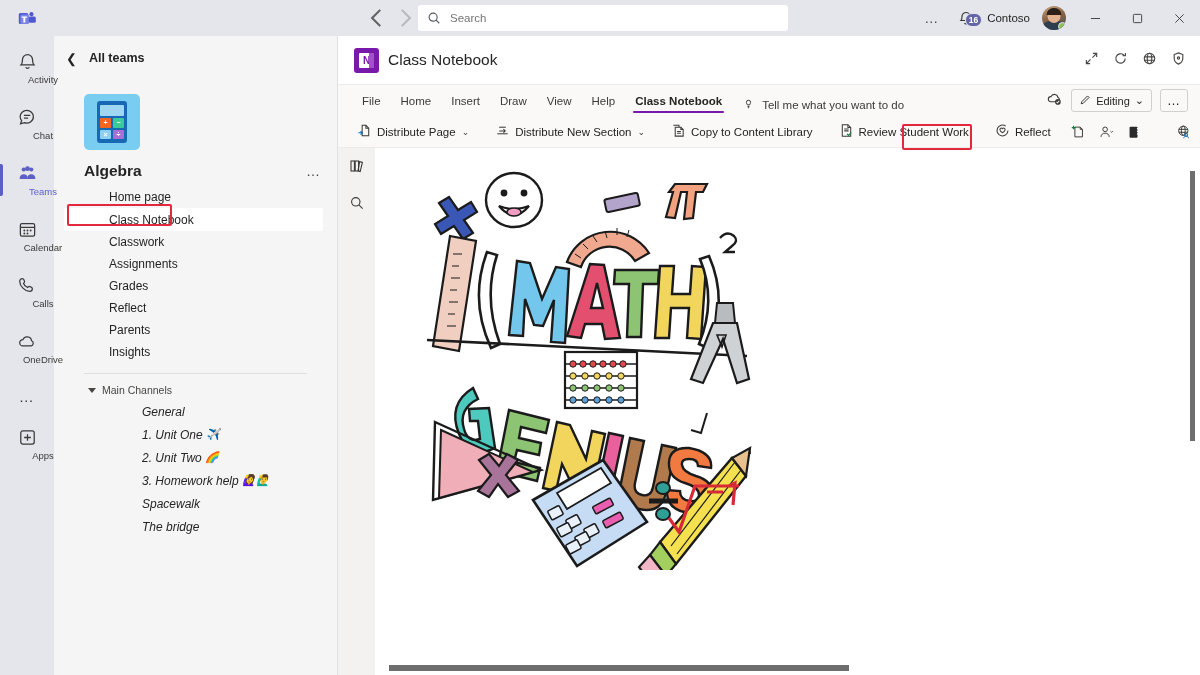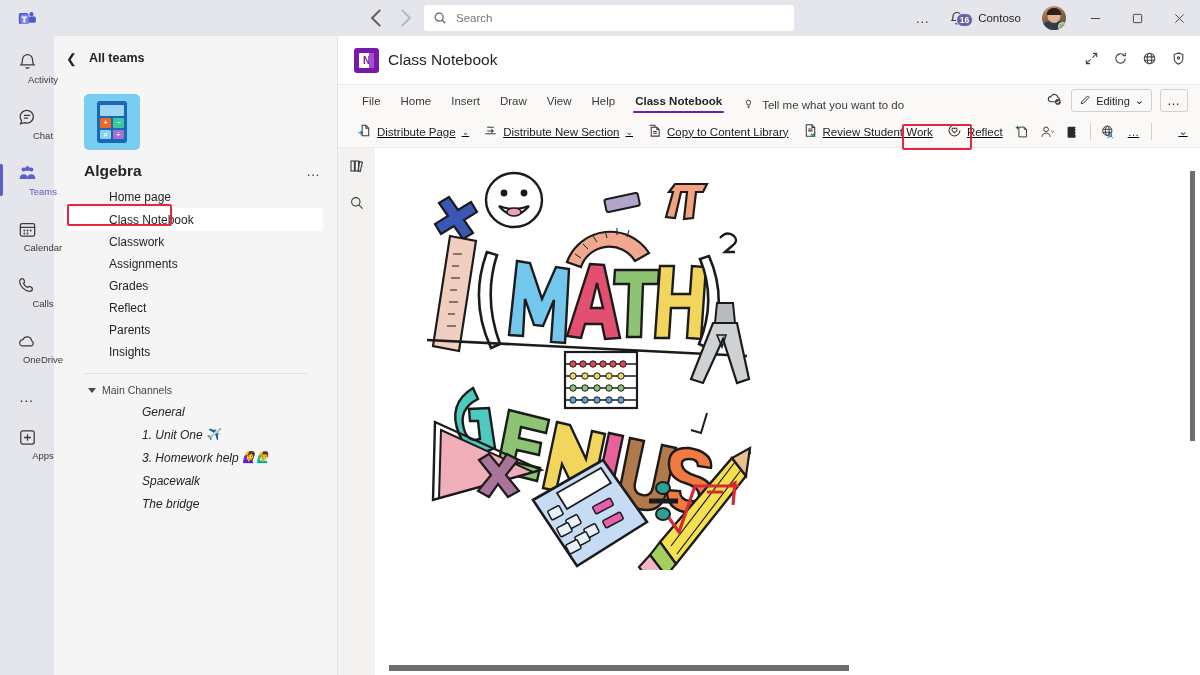--- a/index.html
+++ b/index.html
@@ -16,38 +16,38 @@
     flex: 0 0 36px; position: relative;
   }
   .tb-logo { width: 54px; display: flex; align-items: center; justify-content: center; }
   .tb-logo svg { width: 19px; height: 19px; }
   .nav-arrows { display: flex; align-items: center; gap: 2px; margin-left: 310px; }
   .nav-arrow { width: 26px; height: 26px; display: flex; align-items: center; justify-content: center;
     color: #616161; font-size: 15px; }
   .nav-arrow.disabled { color: #b8b8c0; }
   .searchbox {
     width: 370px; height: 26px; background: #fff; border-radius: 3px;
-    display: flex; align-items: center; padding: 0 9px; margin-left: 6px;
+    display: flex; align-items: center; padding: 0 9px; 
   }
   .searchbox .s-icon { width: 15px; height: 15px; margin-right: 9px; color: #585a5c; }
   .searchbox input {
     border: none; outline: none; font-size: 11.5px; color: #4b4b4b;
     font-family: "Liberation Sans", sans-serif; background: transparent; width: 100%;
   }
   .tb-right { margin-left: auto; display: flex; align-items: center; height: 36px; }
   .tb-ellipsis { padding: 0 10px; color: #484644; font-size: 14px; letter-spacing: 1px; }
   .bell-wrap { position: relative; width: 34px; display:flex; align-items:center; justify-content:center; }
   .bell-wrap svg { width: 16px; height: 16px; color: #3b3a39; }
   .badge {
     position: absolute; top: 3px; right: 1px; background: #6264a7; color: #fff;
     font-size: 8.5px; font-weight: bold; border-radius: 9px; min-width: 16px; height: 14px;
     display: flex; align-items: center; justify-content: center; padding: 0 3px;
     border: 1.5px solid #e5e5ec;
   }
-  .tenant { font-size: 11.5px; color: #252423; padding: 0 21px 0 4px; }
+  .tenant { font-size: 11.5px; color: #252423; padding: 0 12px 0 4px; }
   .avatar {
     width: 24px; height: 24px; border-radius: 50%; position: relative;
     background: linear-gradient(160deg,#c9a887 0%,#8a6444 45%,#3d4f63 100%);
     overflow: hidden;
   }
   .avatar .face { position:absolute; left:50%; top:18%; transform:translateX(-50%);
     width:13px; height:13px; border-radius:50%; background:#e3b391; }
   .avatar .hair { position:absolute; left:50%; top:10%; transform:translateX(-50%);
     width:15px; height:7px; border-radius:8px 8px 0 0; background:#2c2018; }
   .avatar .body { position:absolute; bottom:0; left:50%; transform:translateX(-50%);
@@ -143,22 +143,22 @@
   .tellme span { font-size: 11.5px; margin-top: 8px; }
   .ribbon-right { margin-left: auto; display: flex; align-items: center; gap: 8px; padding-right: 12px; }
   .cloud-icon svg { width: 17px; height: 17px; color: #3b3a39; }
   .edit-btn { height: 23px; border: 1px solid #d2d0ce; border-radius: 3px; background: #faf9f8;
     display: flex; align-items: center; gap: 5px; padding: 0 7px; font-size: 11px; color: #242424; }
   .edit-btn svg { width: 12px; height: 12px; }
   .more-btn { height: 23px; width: 28px; border: 1px solid #d2d0ce; border-radius: 3px;
     background: #faf9f8; display: flex; align-items: center; justify-content: center;
     font-size: 13px; color: #242424; letter-spacing: 1px; }
 
-  .toolbar { height: 31px; display: flex; align-items: center; padding-left: 12px; gap: 0;
-    background: #faf9f8; flex: 0 0 31px; text-decoration: underline; }
+  .toolbar { height: 31px; display: flex; align-items: center; padding-left: 12px; gap: 12px;
+    background: #faf9f8; flex: 0 0 31px; }
   .tb-item { display: flex; align-items: center; gap: 5px; padding: 0 7px; height: 26px;
     font-size: 11.5px; color: #242424; white-space: nowrap; }
   .tb-item svg { width: 15px; height: 15px; flex: 0 0 15px; }
   .tb-item .caret { font-size: 9px; color: #3b3a39; margin-left: 1px; }
   .tb-sep { width: 1px; height: 17px; background: #d2d0ce; margin: 0 5px; }
   .tb-icon-btn { width: 25px; height: 26px; display: flex; align-items: center; justify-content: center; }
   .tb-icon-btn svg { width: 16px; height: 16px; }
   .tb-chev-end { margin-left: auto; width: 34px; display: flex; align-items: center; justify-content: center;
     color: #3b3a39; font-size: 11px; }
 
@@ -368,20 +368,24 @@
         <span class="chan-head-label">Main Channels</span>
       </div>
 
       <div>
         <div class="chan-item">
           <span>General</span>
         </div>
         <div class="chan-item">
           <span>1. Unit One</span>
           <span class="emoji">✈️</span>
+        </div>
+        <div class="chan-item">
+          <span>2. Unit Two</span>
+          <span class="emoji">🌈</span>
         </div>
         <div class="chan-item">
           <span>3. Homework help</span>
           <span class="emoji">🙋‍♀️🙋‍♂️</span>
         </div>
         <div class="chan-item">
           <span>Spacewalk</span>
         </div>
         <div class="chan-item">
           <span>The bridge</span>

